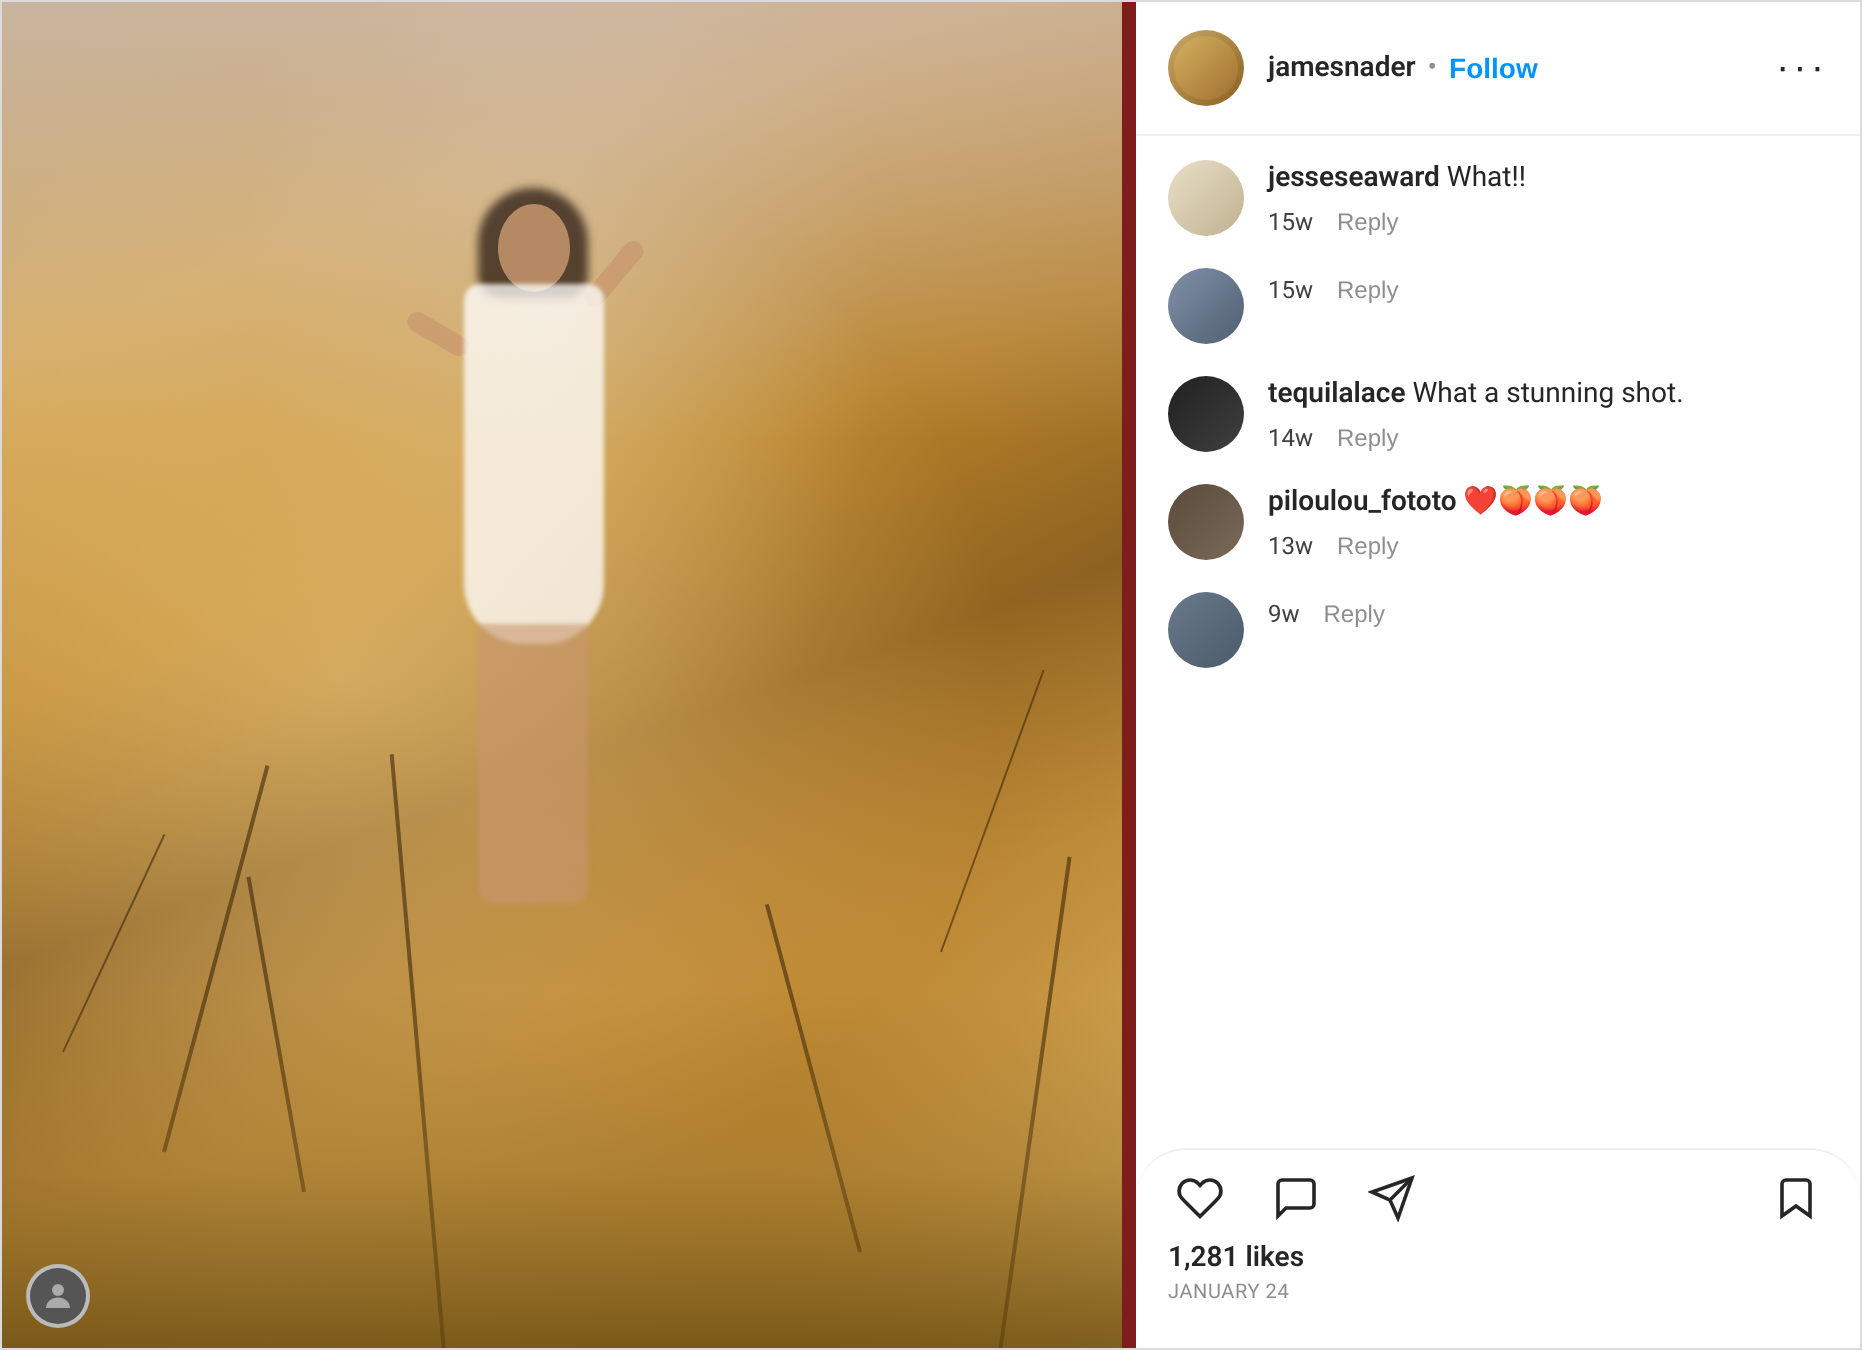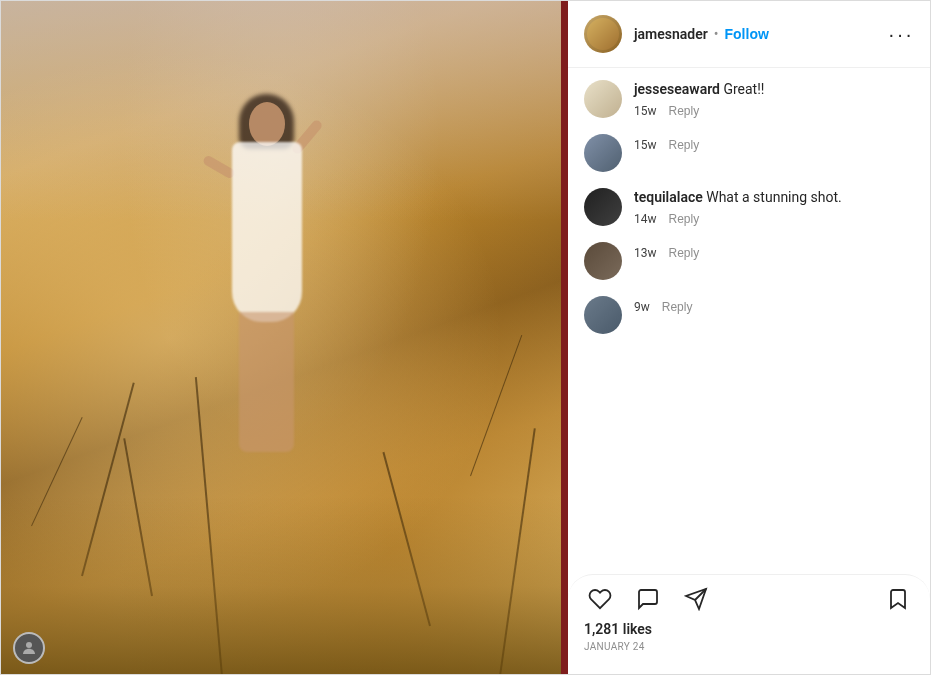--- a/index.html
+++ b/index.html
@@ -389,21 +389,21 @@
       <button class="header-more">···</button>
     </div>
 
     <div class="comments-area">
 
       <div class="comment-item">
         <div class="comment-avatar av-jessesea"></div>
         <div class="comment-body">
           <div class="comment-text">
             <span class="comment-username">jesseseaward</span>
-            <span> </span><span>Great!!</span>
+            <span> </span><span>What!!</span>
           </div>
           <div class="comment-meta">
             <span class="comment-time">15w</span>
             <button class="comment-reply">Reply</button>
           </div>
         </div>
       </div>
 
       <div class="comment-item">
         <div class="comment-avatar av-marvelous"></div>
@@ -425,20 +425,24 @@
           <div class="comment-meta">
             <span class="comment-time">14w</span>
             <button class="comment-reply">Reply</button>
           </div>
         </div>
       </div>
 
       <div class="comment-item">
         <div class="comment-avatar av-piloulou"></div>
         <div class="comment-body">
+          <div class="comment-text">
+            <span class="comment-username">piloulou_fototo</span>
+            <span> <span>❤️🍑🍑🍑</span></span>
+          </div>
           <div class="comment-meta">
             <span class="comment-time">13w</span>
             <button class="comment-reply">Reply</button>
           </div>
         </div>
       </div>
 
       <div class="comment-item">
         <div class="comment-avatar av-gigian"></div>
         <div class="comment-body">

